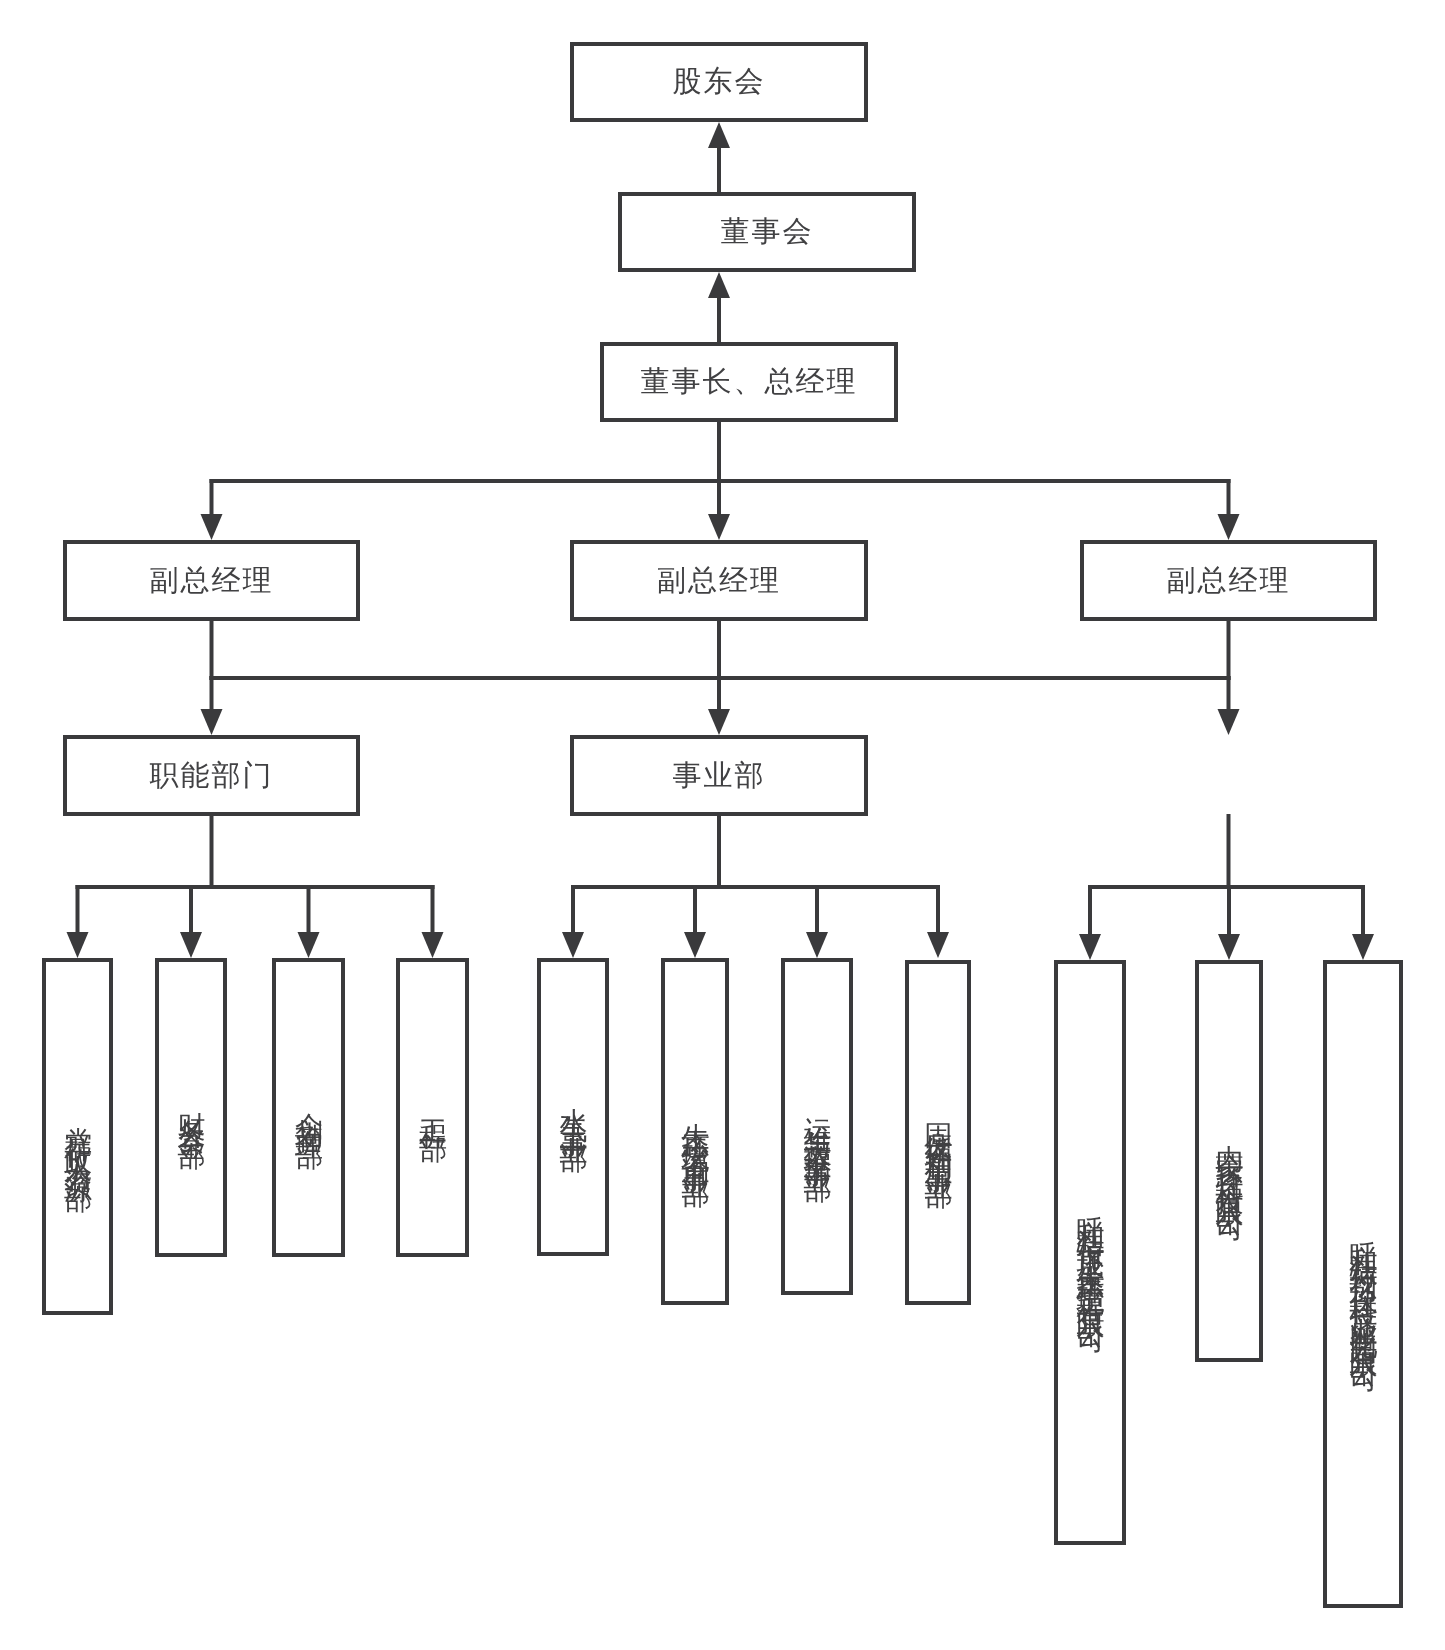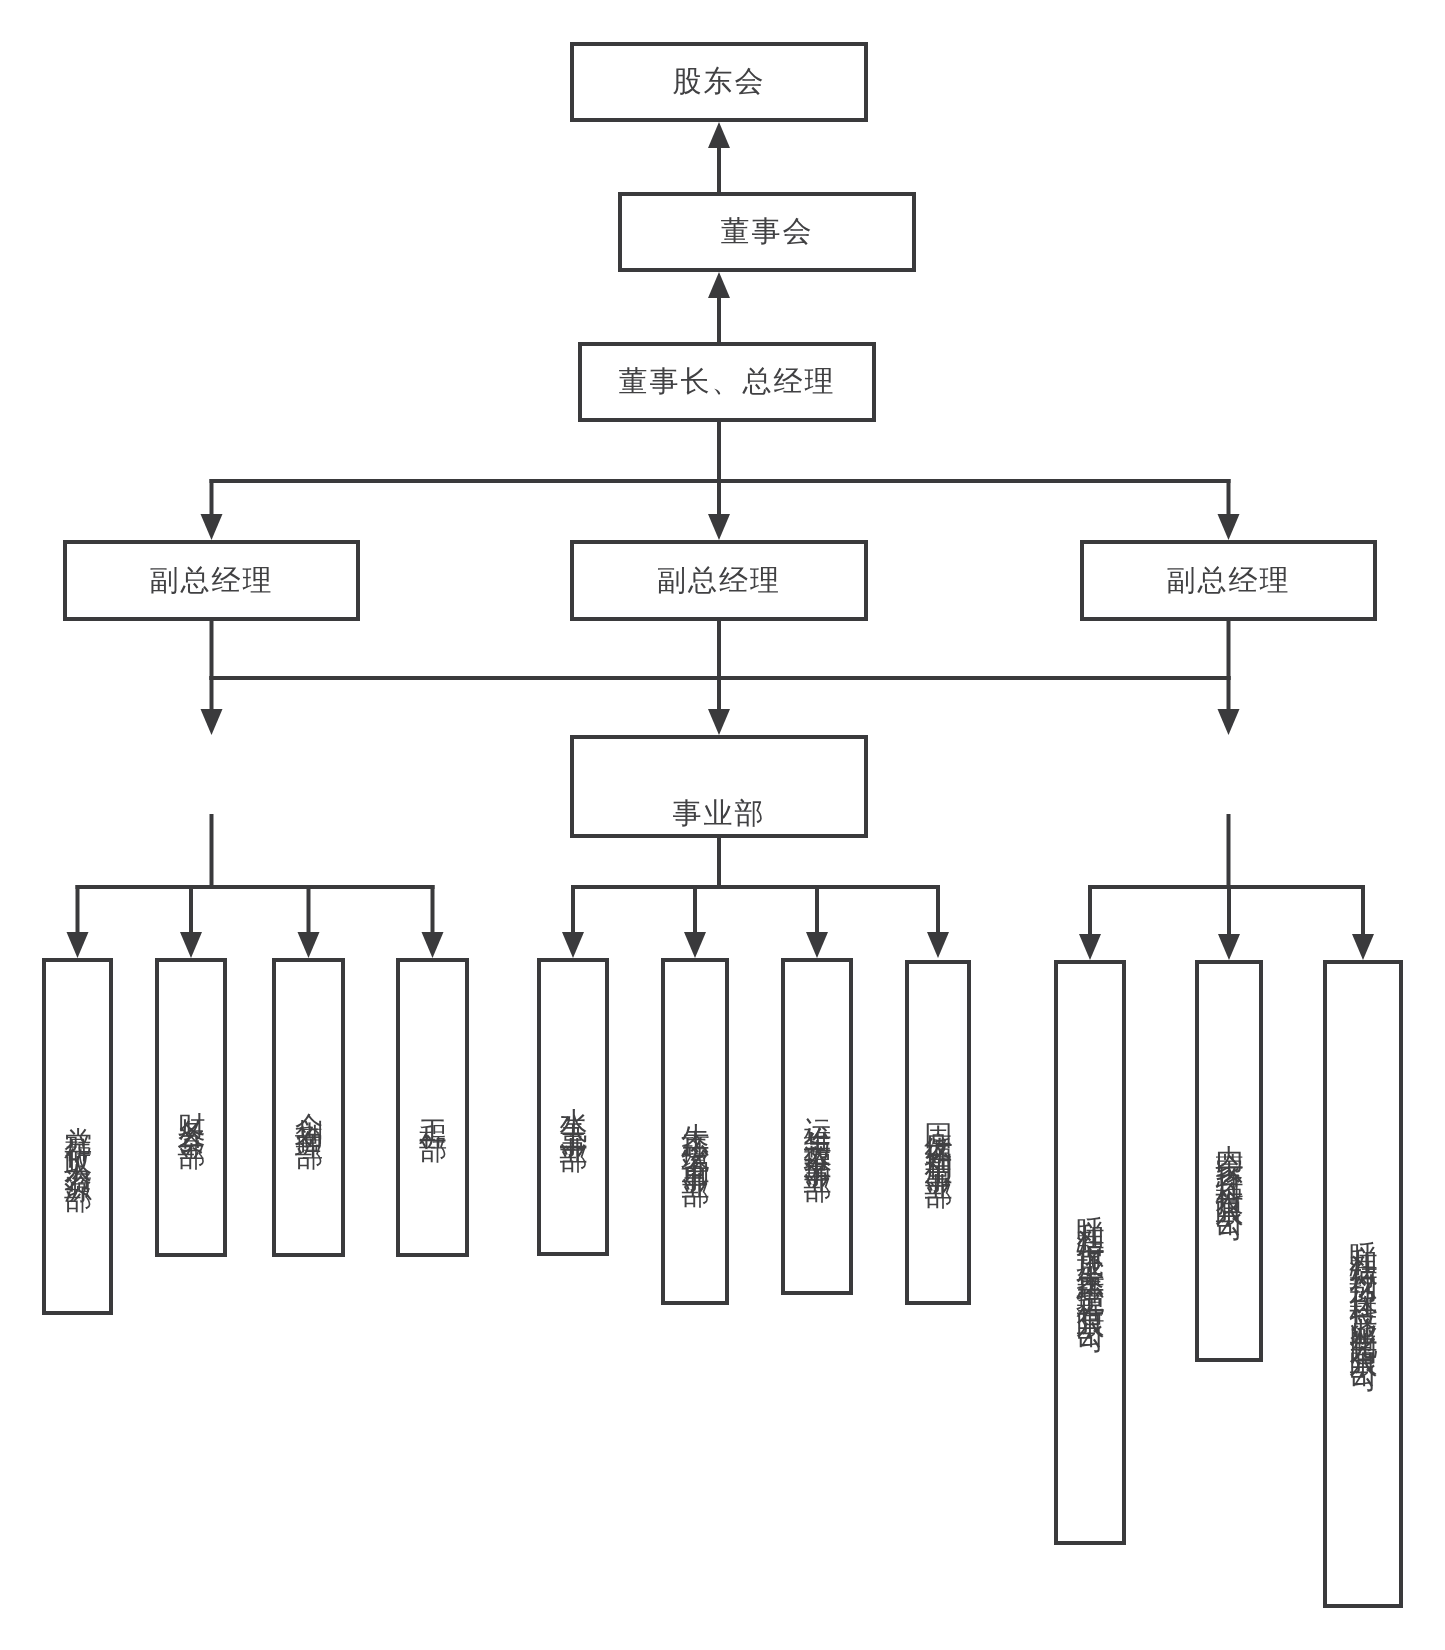--- a/index.html
+++ b/index.html
@@ -133,35 +133,38 @@
       <polygon points="1363,960 1352,934 1374,934"></polygon>
     </g>
   </svg>
 
   <div class="node h" style="left:570px; top:42px;  width:298px; height:80px;">
     <span>股东会</span>
   </div>
   <div class="node h" style="left:570px; top:192px; width:298px; height:80px;margin-left:48px;">
     <span>董事会</span>
   </div>
-  <div class="node h" style="left:578px; top:342px; width:298px; height:80px;">
+  <div class="node h" style="left:600px; top:342px; width:298px; height:80px;">
     <span>董事长、总经理</span>
   </div>
 
   <div class="node h" style="left:63px;   top:540px; width:297px; height:81px;">
     <span>副总经理</span>
   </div>
   <div class="node h" style="left:570px;  top:540px; width:298px; height:81px;">
     <span>副总经理</span>
   </div>
   <div class="node h" style="left:1080px; top:540px; width:297px; height:81px;">
     <span>副总经理</span>
   </div>
 
-  <div class="node h" style="left:570px;  top:735px; width:298px; height:103px;align-items:flex-end;">
+  <div class="node h" style="left:63px;   top:735px; width:297px; height:81px;">
+    <span>职能部门</span>
+  </div>
+  <div class="node h" style="left:570px;  top:735px; width:298px; height:81px;">
     <span>事业部</span>
   </div>
 
   <div class="node v" style="left:42px;  top:958px; width:71px; height:357px;">
     <span>党群行政人力资源部</span>
   </div>
   <div class="node v" style="left:155px; top:958px; width:72px; height:299px;">
     <span>财务资金部</span>
   </div>
   <div class="node v" style="left:272px; top:958px; width:73px; height:299px;">

